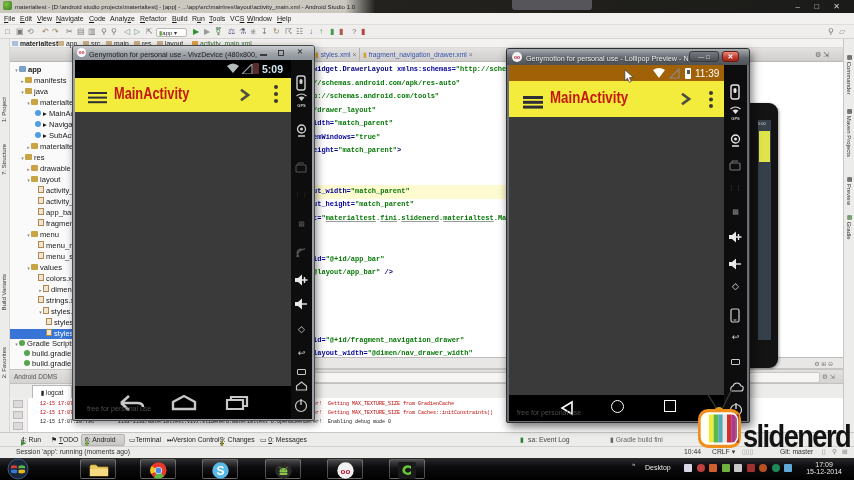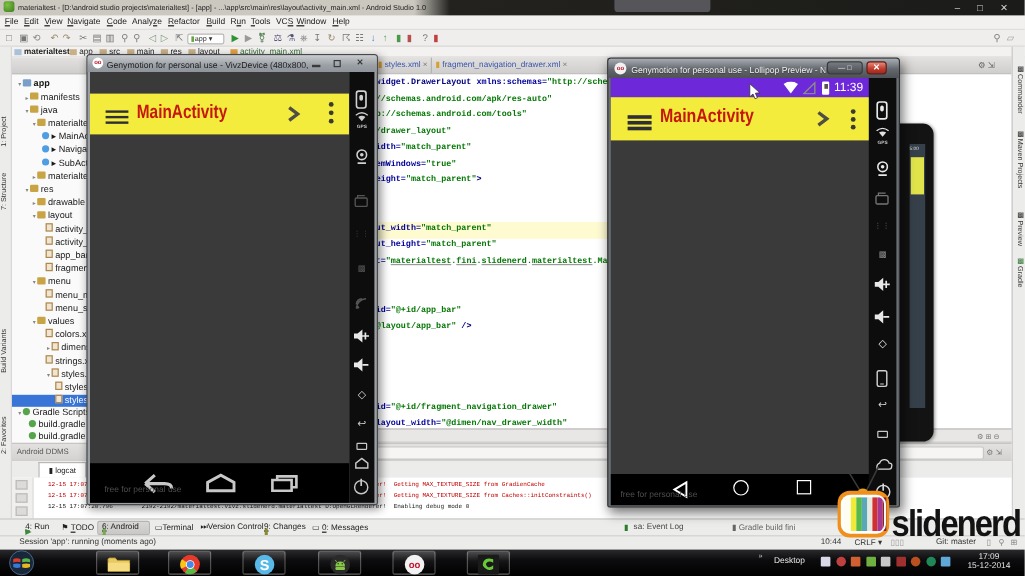--- a/index.html
+++ b/index.html
@@ -283,20 +283,30 @@
   <div style="position:absolute;left:0;top:0;width:241px;height:14px;background:linear-gradient(#c9ccd0,#9aa0a6 60%,#8e949a);border-radius:2px 2px 0 0">
     <div style="position:absolute;left:4px;top:2px;width:9px;height:9px;background:#fff;border-radius:50%;font-size:5px;color:#c01830;text-align:center;line-height:9px;font-weight:bold">oo</div>
     <div class="gtitle" style="left:16px;top:3.5px;color:#1d1d1d;width:168px">Genymotion for personal use - VivzDevice (480x800, 24...</div>
     <div style="position:absolute;left:187px;top:8px;width:7px;height:2px;background:#3a3a3a"></div>
     <div style="position:absolute;left:205px;top:4px;width:6px;height:6px;border:1.2px solid #3a3a3a"></div>
     <span style="position:absolute;left:224px;top:2px;color:#3a3a3a;font-size:7px;font-weight:bold">✕</span>
   </div>
 
   <div style="position:absolute;left:2px;top:14px;width:216px;height:359px;background:#3a3a3a">
 
+    <div style="position:absolute;left:0;top:0;width:216px;height:17.5px;background:#000">
+      <svg style="position:absolute;left:151px;top:3px" width="14" height="11" viewBox="0 0 14 11">
+          <path d="M7 10 L1 3 Q7 -2 13 3 Z" fill="#b4bbbd"></path>
+        </svg>
+      <svg style="position:absolute;left:167px;top:4px" width="11" height="10" viewBox="0 0 11 10">
+          <path d="M0 10 L10 10 L10 0 Z" fill="none" stroke="#9aa1a3" stroke-width="1.2"></path>
+        </svg>
+      <div style="position:absolute;left:178px;top:3px;width:6px;height:11px;background:#5c2a2a;border-radius:1px"></div>
+      <div style="position:absolute;left:187px;top:2.5px;font-size:10.5px;color:#cfe4ee;font-weight:bold">5:09</div>
+    </div>
 
     <div class="ybar" style="left:0;top:17.5px;width:216px;height:34px">
       <div style="position:absolute;left:13px;top:14px;width:19px;height:2.8px;background:#2e2e38;box-shadow:0 4.6px 0 #2e2e38, 0 9.2px 0 #2e2e38"></div>
       <div class="red" style="position:absolute;left:39px;top:7.5px;font-size:16px;transform:scaleX(0.8);transform-origin:0 0">MainActivity</div>
       <svg style="position:absolute;left:163px;top:10px" width="13" height="14" viewBox="0 0 14 16">
           <path d="M3 2 L11 8 L3 14" fill="none" stroke="#4e4e44" stroke-width="3.2"></path>
         </svg>
       <div style="position:absolute;left:199px;top:7px;width:4px;height:4px;background:#3a3a30;border-radius:50%;box-shadow:0 7px 0 #3a3a30, 0 14px 0 #3a3a30"></div>
     </div>
 
@@ -363,21 +373,21 @@
 <div class="gwin" id="win2" style="left:506px;top:48px;width:244px;height:375px;background:#6a6f75;border:1px solid #2e2e2e;border-radius:3px 3px 2px 2px;box-shadow:2px 4px 10px rgba(0,0,0,0.55)">
   <div style="position:absolute;left:0;top:0;width:242px;height:16px;background:linear-gradient(#a8adb3,#62676d 55%,#4e5257);border-radius:2px 2px 0 0">
     <div style="position:absolute;left:5px;top:3px;width:10px;height:10px;background:#f2f2f2;border-radius:50%;font-size:5px;color:#c01830;text-align:center;line-height:10px;font-weight:bold">oo</div>
     <div class="gtitle" style="left:19px;top:4.5px;color:#f0f0f0;width:162px;text-shadow:0 1px 1px #333">Genymotion for personal use - Lollipop Preview - Nexu</div>
     <div style="position:absolute;left:182px;top:2px;width:30px;height:11px;background:linear-gradient(#777c82,#4a4e53);border:1px solid #3a3a3a;border-radius:3px;color:#eee;font-size:6px;text-align:center;line-height:10px">—&nbsp;□</div>
     <div style="position:absolute;left:215px;top:2px;width:17px;height:11px;background:linear-gradient(#e88c7c,#c0392b 60%,#a02a20);border:1px solid #6a1a12;border-radius:3px;color:#fff;font-size:7px;text-align:center;line-height:10px;font-weight:bold">✕</div>
   </div>
 
   <div style="position:absolute;left:2px;top:16px;width:217px;height:356px;background:#3a3a3a">
 
-    <div style="position:absolute;left:0;top:0;width:217px;height:16px;background:#6d28d9">
+    <div style="position:absolute;left:0;top:0;width:217px;height:16px;background:#a16207">
       <svg style="position:absolute;left:143px;top:3px" width="14" height="11" viewBox="0 0 14 11">
           <path d="M7 10 L1 2 Q7 -2 13 2 Z" fill="#fff"></path>
         </svg>
       <svg style="position:absolute;left:160px;top:3px" width="11" height="11" viewBox="0 0 11 11">
           <path d="M1 10 L10 10 L10 1 Z" fill="none" stroke="#8a8a8a" stroke-width="1.2"></path>
         </svg>
       <div style="position:absolute;left:176px;top:3px;width:6px;height:11px;background:#fff;border-radius:1px"></div>
       <div style="position:absolute;left:177.5px;top:5px;width:3px;height:4px;background:#555"></div>
       <div style="position:absolute;left:186px;top:3px;font-size:10px;color:#fff">11:39</div>
     </div>

